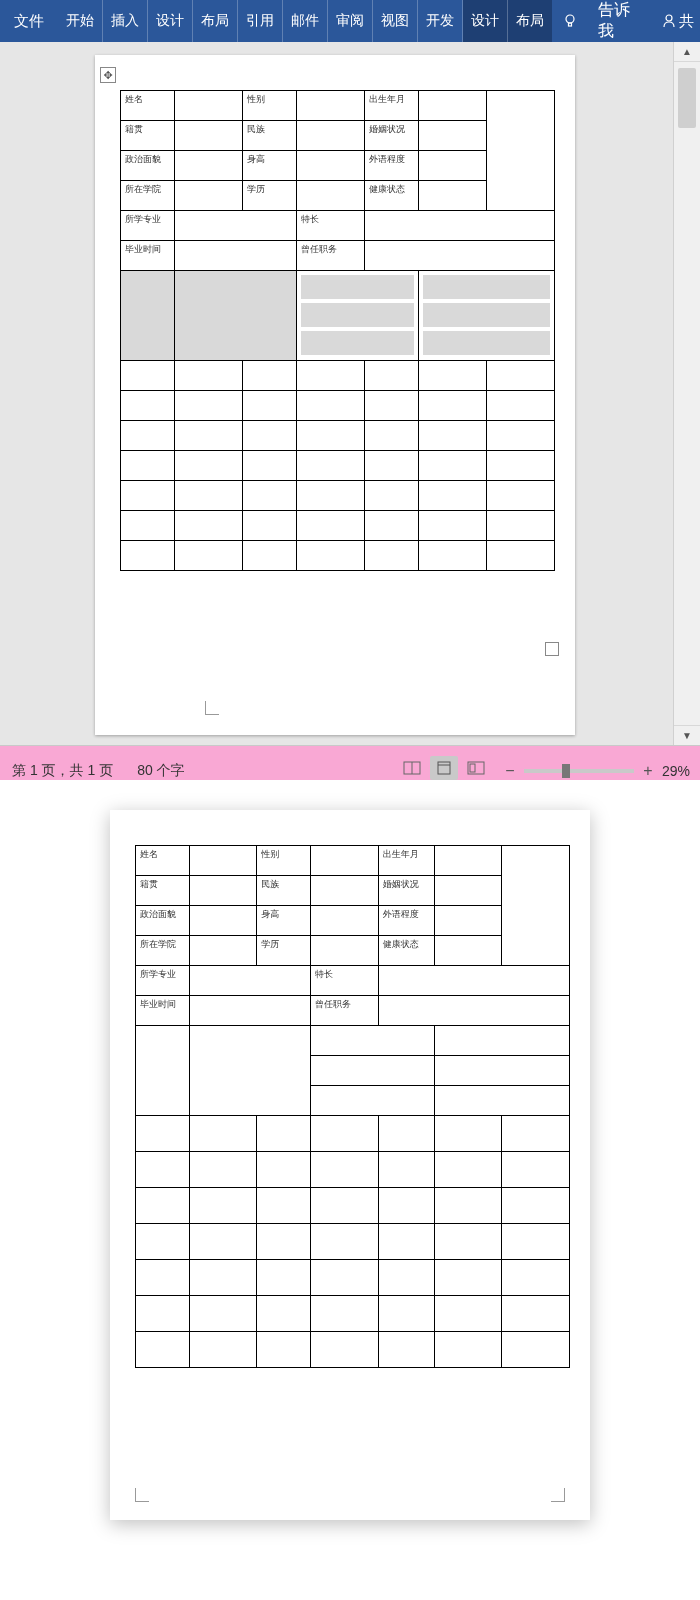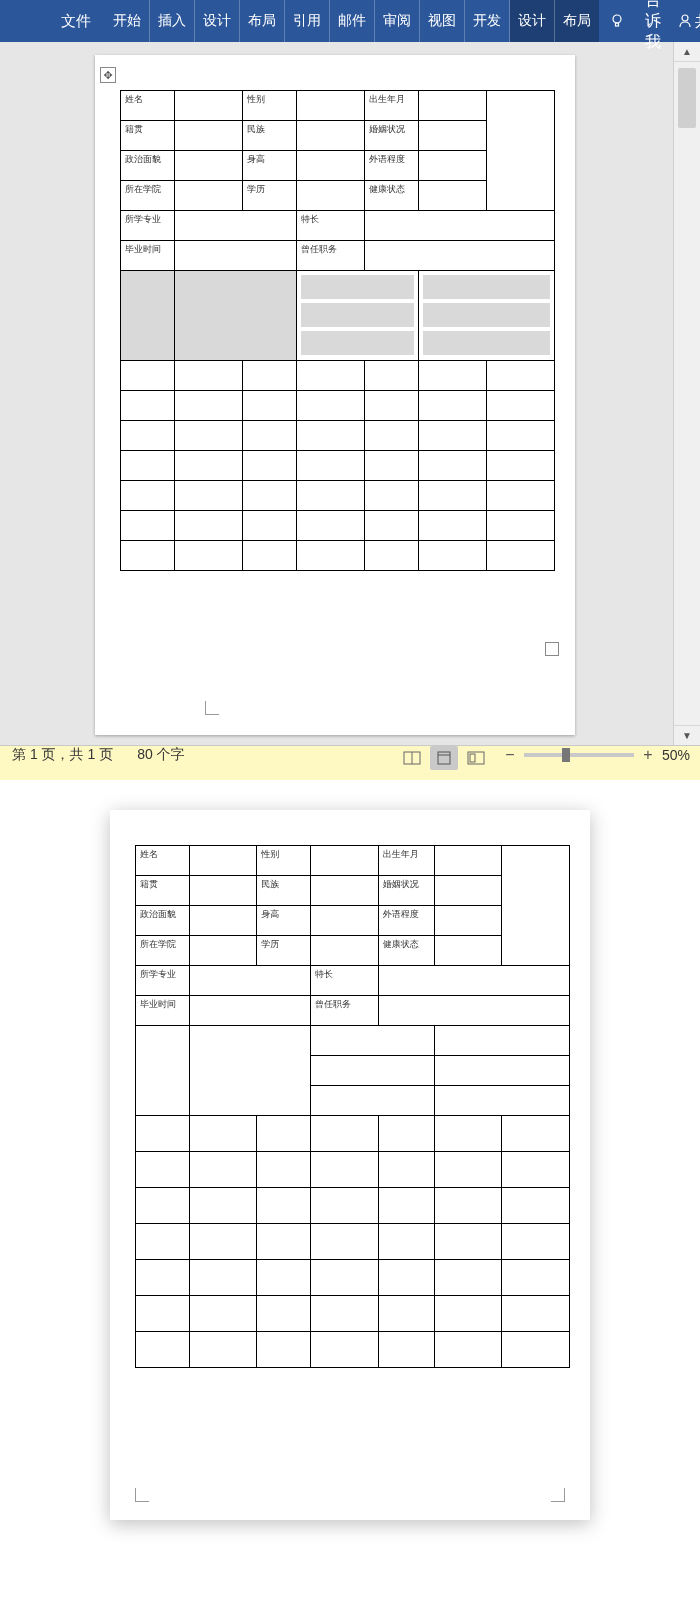--- a/index.html
+++ b/index.html
@@ -19,21 +19,20 @@
     
     .ribbon {
       display: flex;
       align-items: stretch;
       background: #2b579a;
       height: 42px;
       color: #fff;
       font-size: 14px;
       position: relative;
       z-index: 10;
-      padding-left: 47px;
     }
     .ribbon .tab {
       padding: 0 8px;
       display: flex;
       align-items: center;
       border-right: 1px solid rgba(255,255,255,.25);
       cursor: pointer;
       white-space: nowrap;
     }
     .ribbon .tab.file { border-right: none; padding: 0 14px; font-size: 15px;}
@@ -97,22 +96,22 @@
     .vscroll .arrow.up{top:0;border-bottom:1px solid #d8d8d8;}
     .vscroll .arrow.down{bottom:0;border-top:1px solid #d8d8d8;}
     .vscroll .thumb{
       position:absolute;left:4px;right:4px;top:26px;height:60px;
       background:#cfcfcf;border-radius:2px;cursor:pointer;
     }
 
     
     .statusbar{
       position:absolute;left:0;right:0;bottom:0;height:35px;
-      background:#fef9c3;border-top:1px solid #c9c9c9;
-      display:flex;align-items:flex-start;font-size:14px;color:#333;
+      background:#f9a8d4;border-top:1px solid #c9c9c9;
+      display:flex;align-items:flex-end;font-size:14px;color:#333;
     }
     .statusbar .seg{padding:0 12px;}
     .statusbar .spacer{flex:1;}
     .view-btn{
       width:28px;height:24px;margin:0 2px;
       display:flex;align-items:center;justify-content:center;
       color:#555;cursor:pointer;border-radius:2px;
     }
     .view-btn.active{background:#c9c9c9;}
     .zoom{
@@ -364,21 +363,21 @@
           <rect x="1" y="1" width="16" height="12" fill="none" stroke="#666"></rect>
           <rect x="3" y="3" width="5" height="8" fill="none" stroke="#666"></rect>
         </svg>
     </div>
     <div class="zoom">
       <div class="minus">−</div>
       <div class="track">
           <div class="knob"></div>
         </div>
       <div class="plus">+</div>
-      <div>50%</div>
+      <div>29%</div>
     </div>
   </div>
 </div>
 
 <div class="preview-wrap">
   <div class="preview-page">
     <table class="form">
       <tbody>
           <tr>
         <td style="width:46px">姓名</td>

